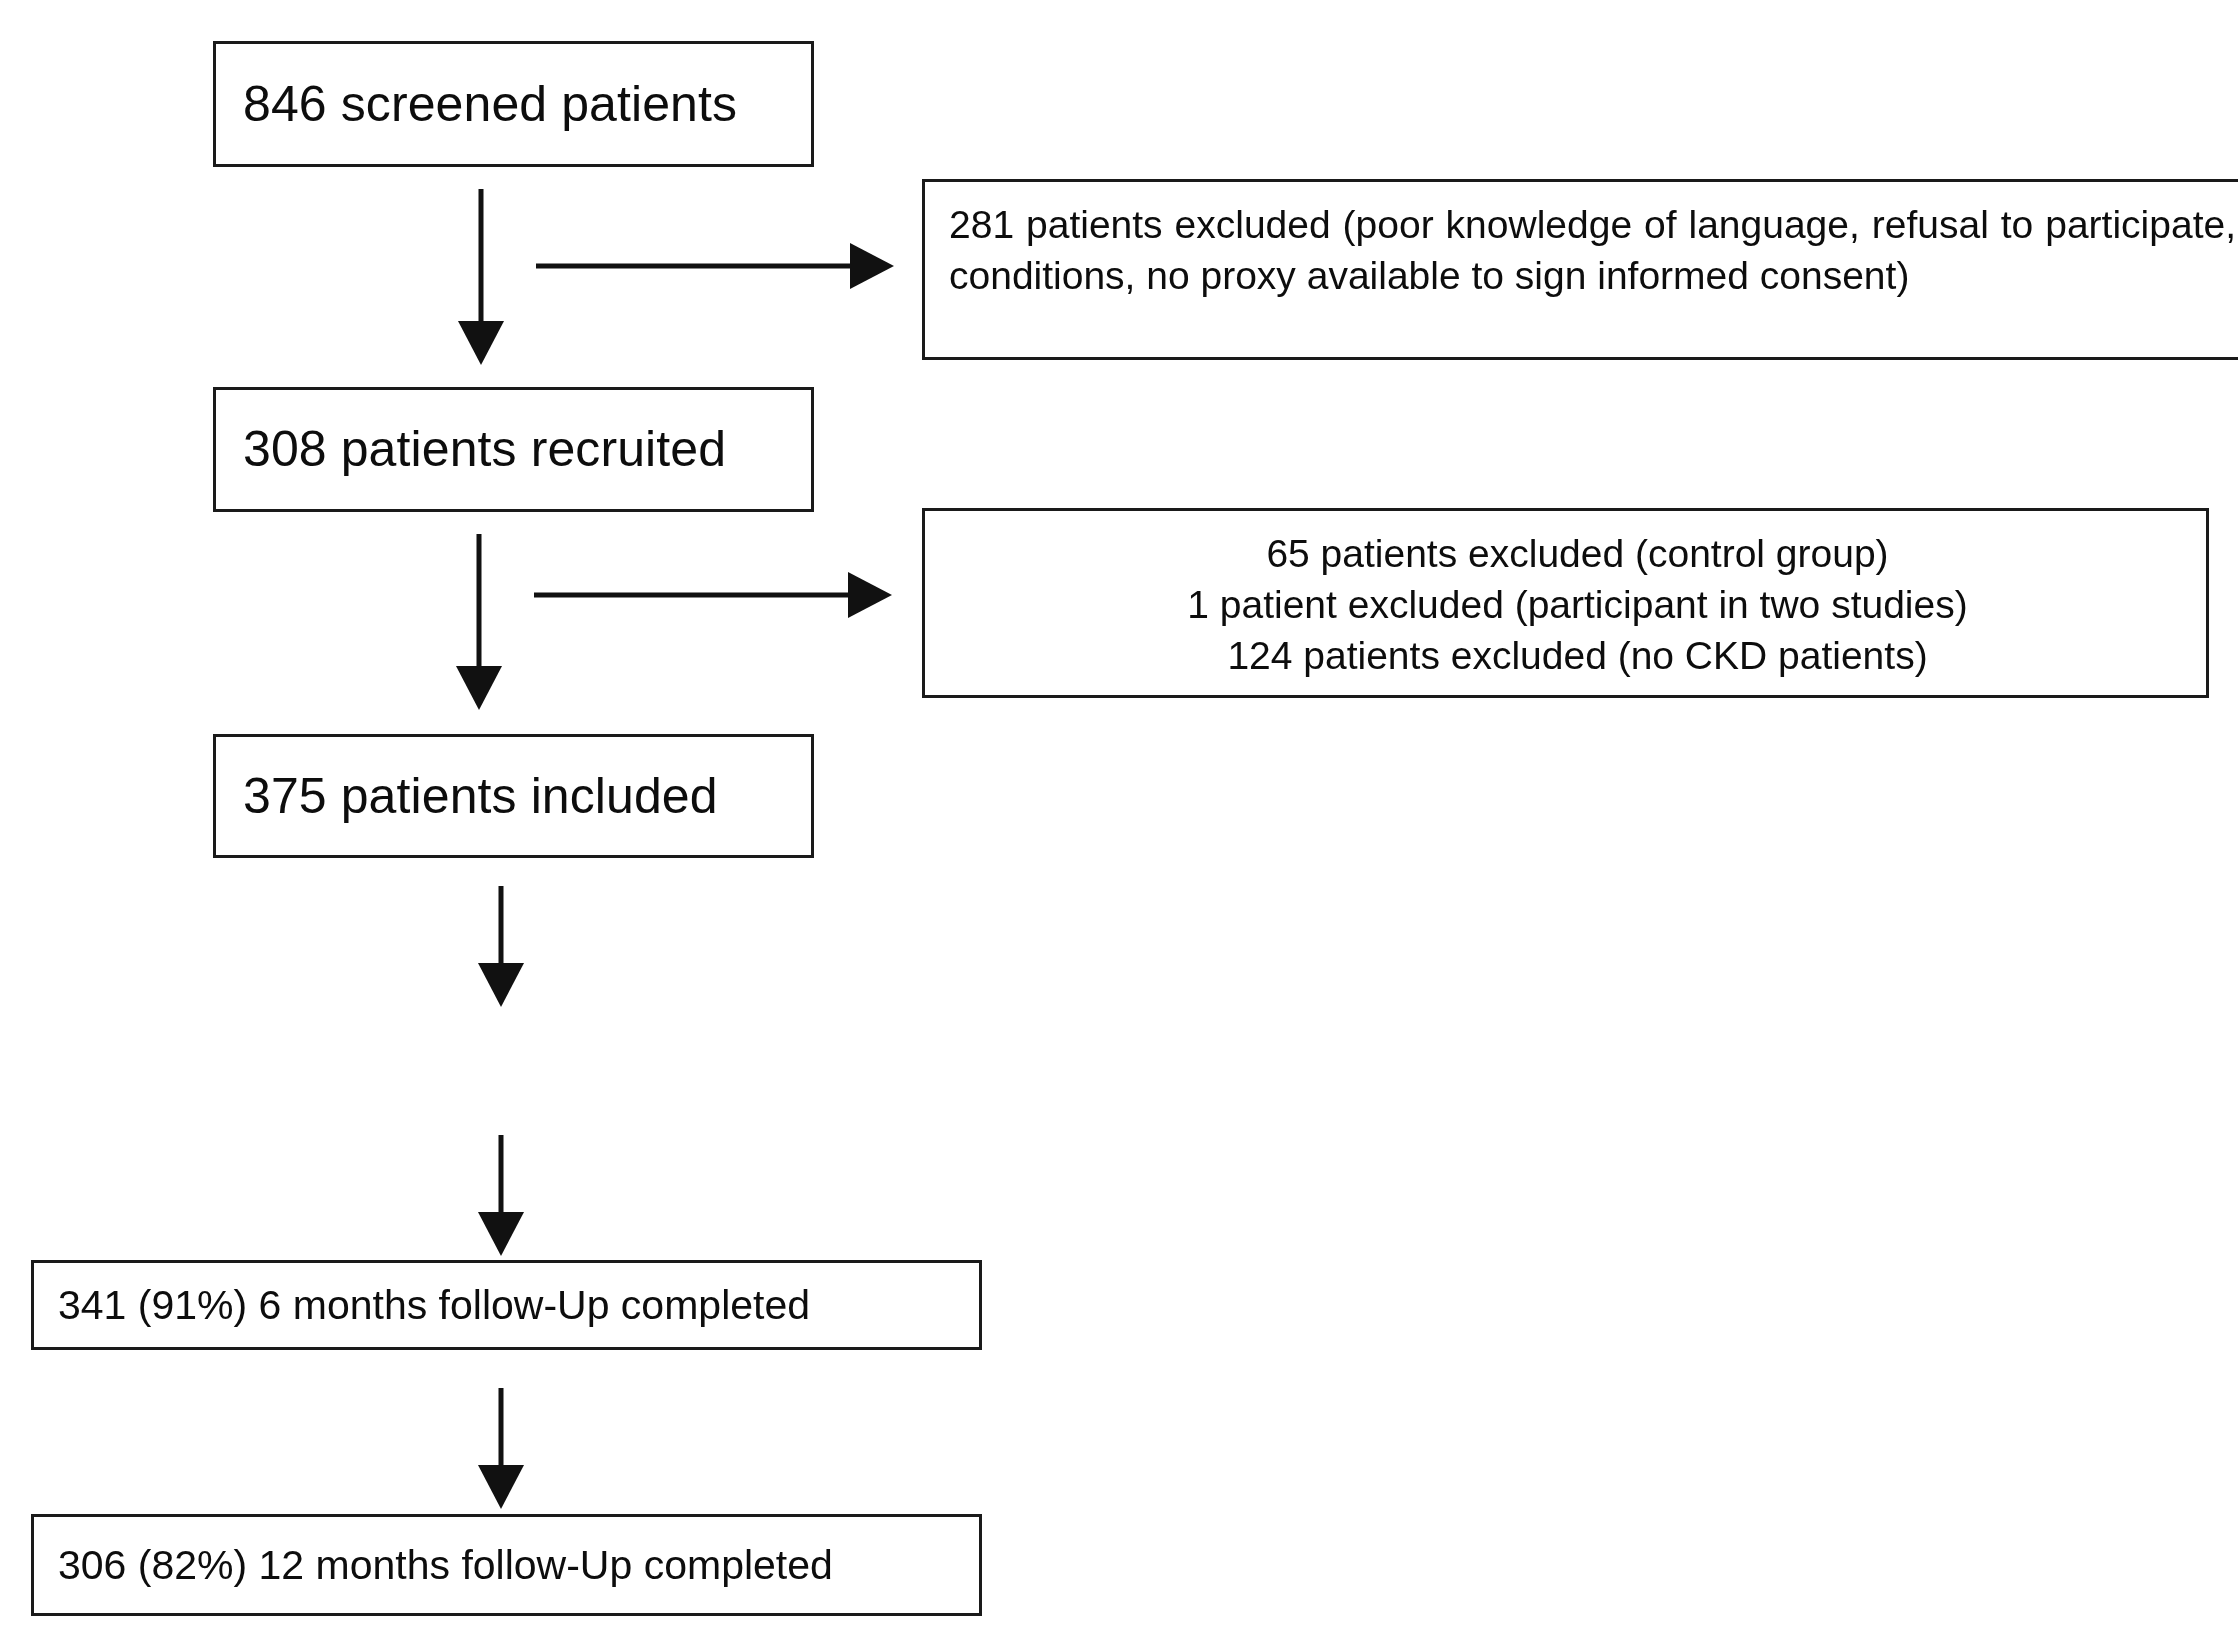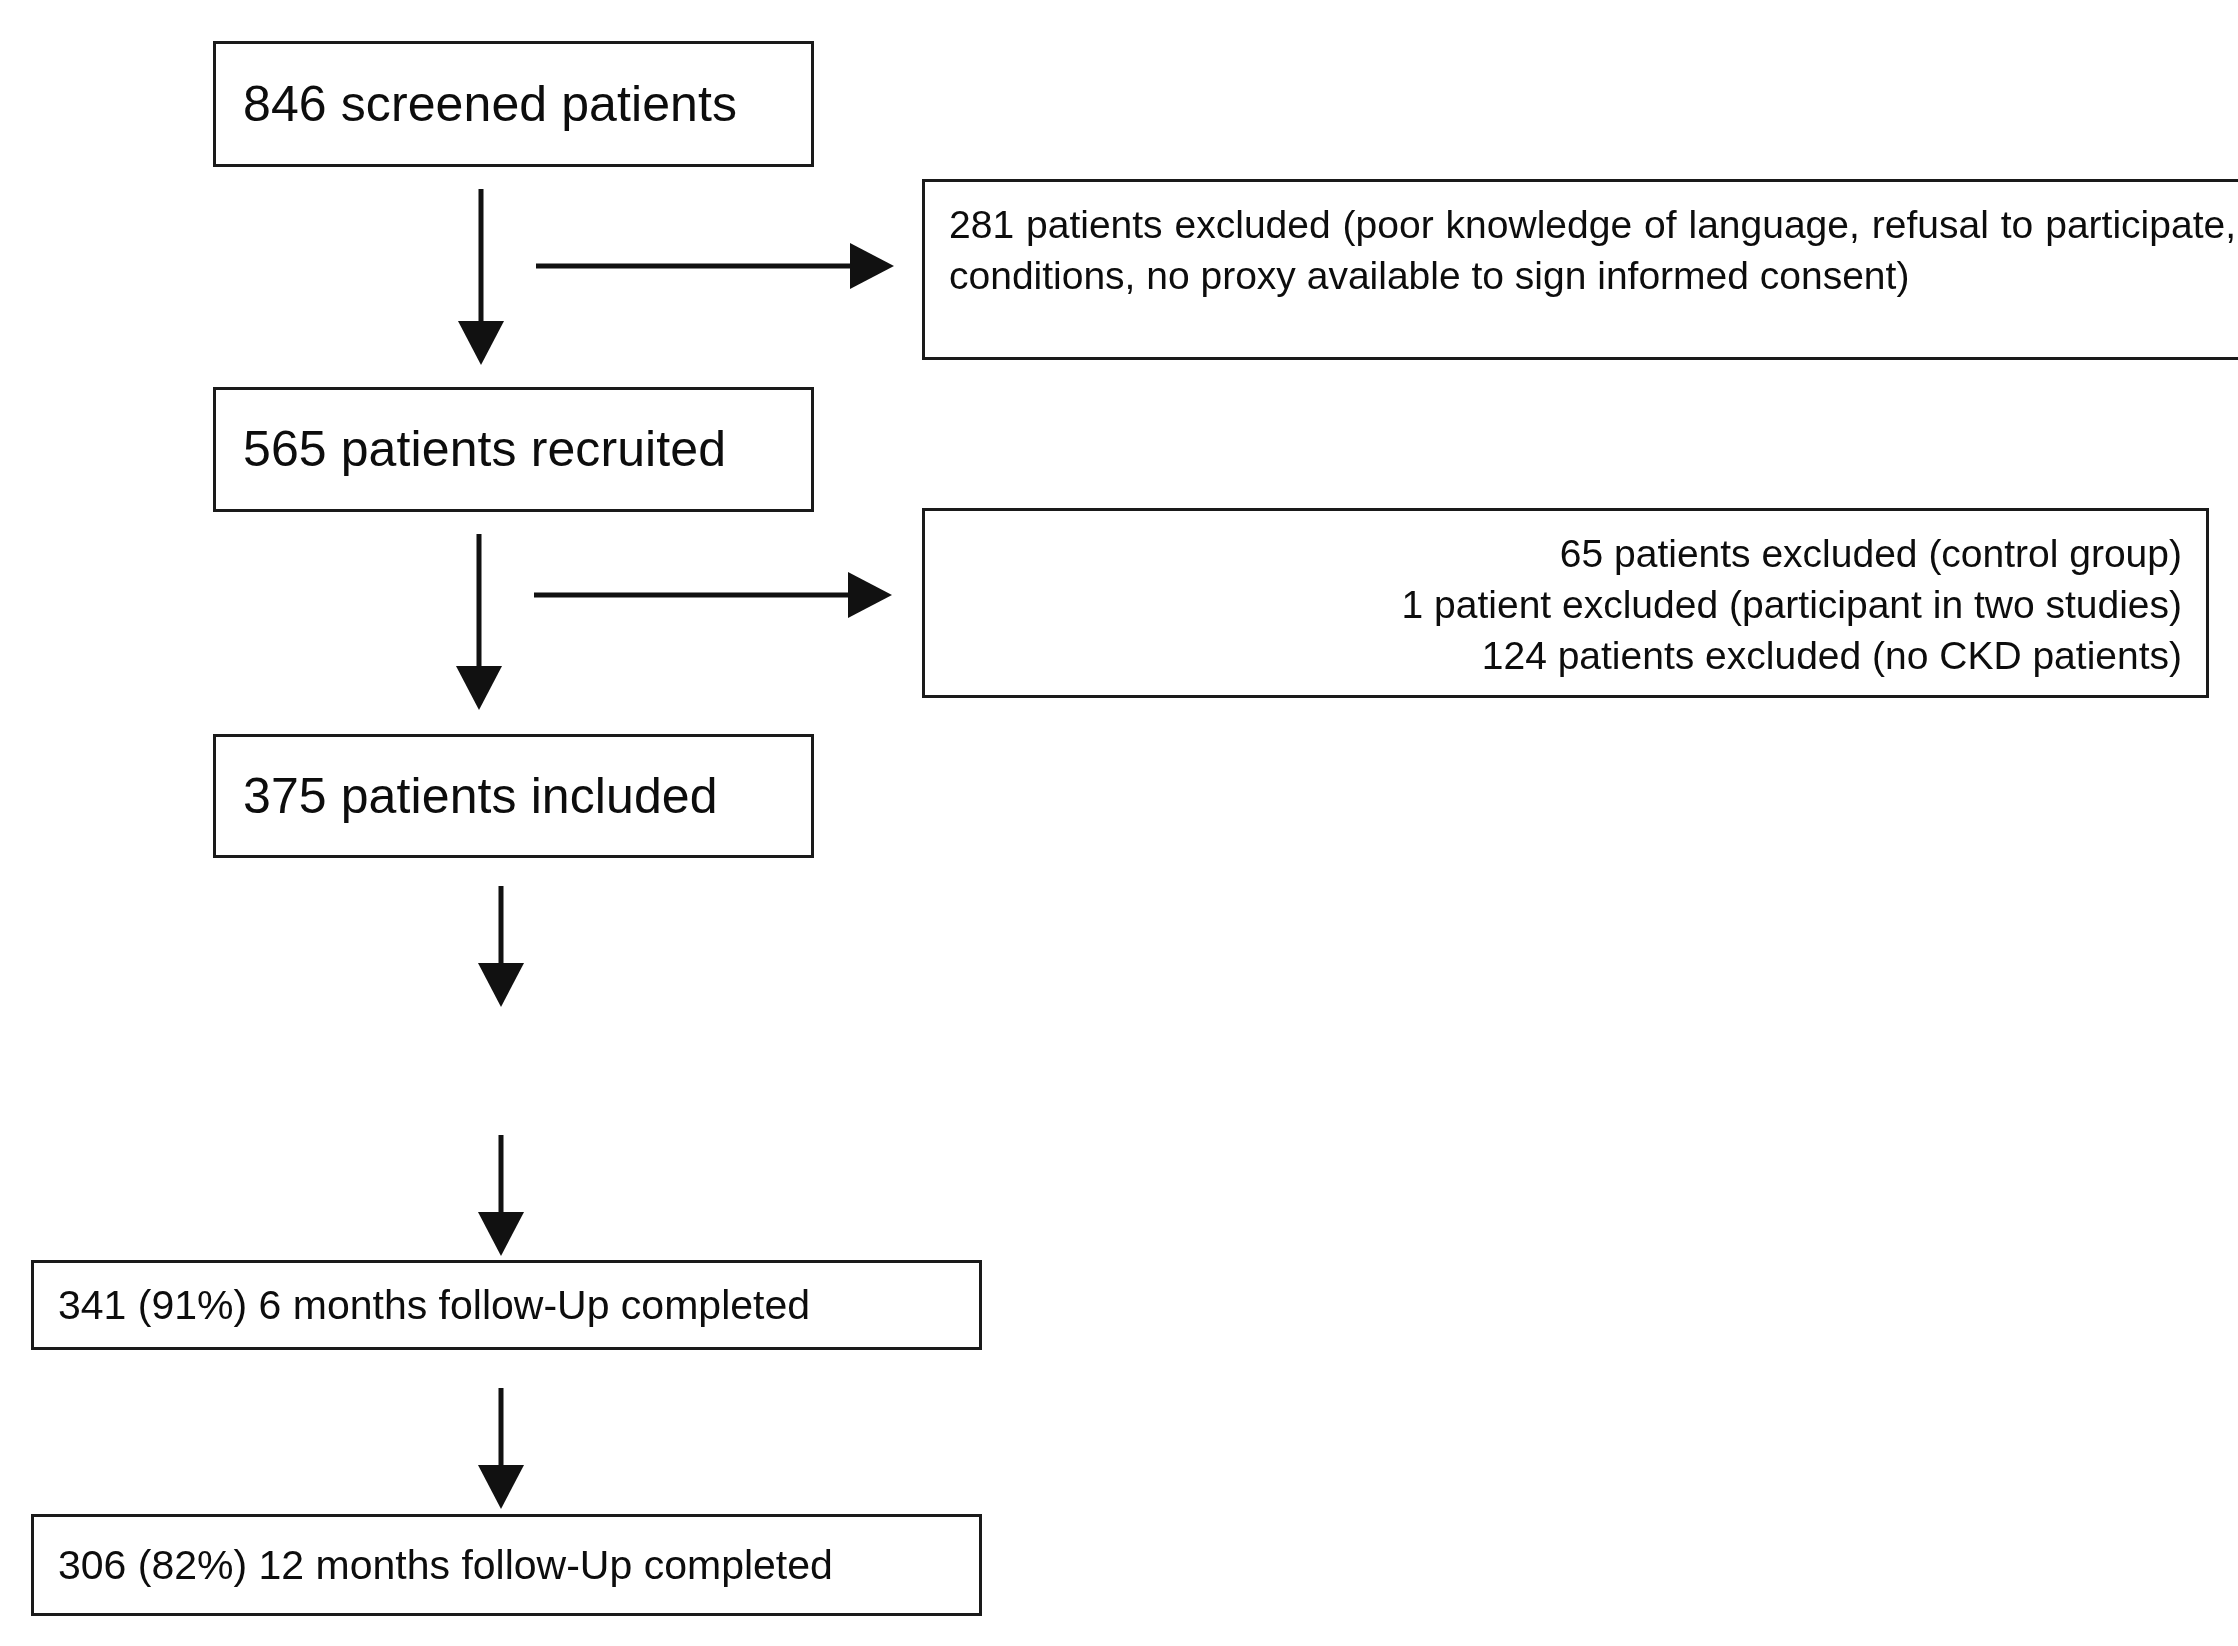--- a/index.html
+++ b/index.html
@@ -47,21 +47,21 @@
   .excl .node-label {
     font-size: 39px;
     padding: 18.3px 24px 0 24px;
     line-height: 1.30;
   }
   .excl-justify .node-label {
     text-align: justify;
     text-align-last: left;
   }
   .excl-plain .node-label {
-    text-align: right;
+    text-align: center;
     margin-left: 24px;
   }
   .excl .excl-line {
     display: block;
     white-space: nowrap;
   }
 
   
   .followup .node-label {
     font-size: 41px;
@@ -133,21 +133,21 @@
   <div class="arrow-h" style="left:536px; top:243px; width:358px; height:46px;">
     <div class="shaft" style="width:320px;"></div>
     <div class="head"></div>
   </div>
 
   <div class="node excl excl-justify" style="left:922px; top:179px; width:1470px; height:181px;">
     <span class="node-label">281 patients excluded (poor knowledge of language, refusal to participate, severe conditions, no proxy available to sign informed consent)</span>
   </div>
 
   <div class="node stage" style="left:213px; top:387px; width:601px; height:125px;">
-    <span class="node-label">565 patients recruited</span>
+    <span class="node-label">308 patients recruited</span>
   </div>
 
   <div class="arrow-v" style="left:456px; top:534px; width:46px; height:176px;">
     <div class="shaft" style="height:138px;"></div>
     <div class="head"></div>
   </div>
 
   <div class="arrow-h" style="left:534px; top:572px; width:358px; height:46px;">
     <div class="shaft" style="width:320px;"></div>
     <div class="head"></div>

